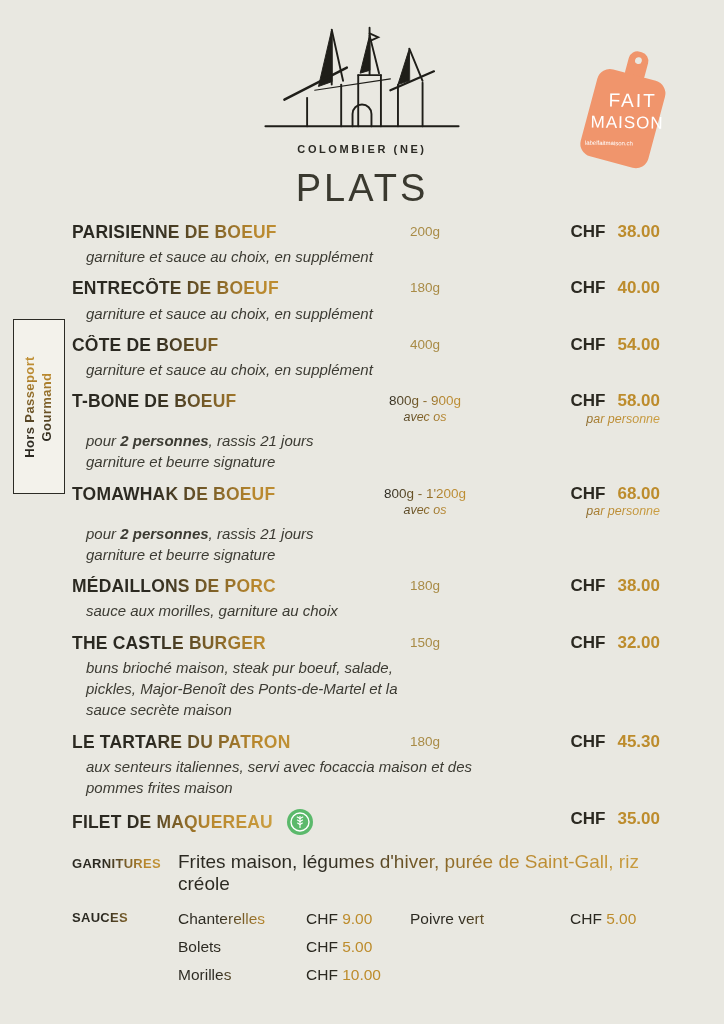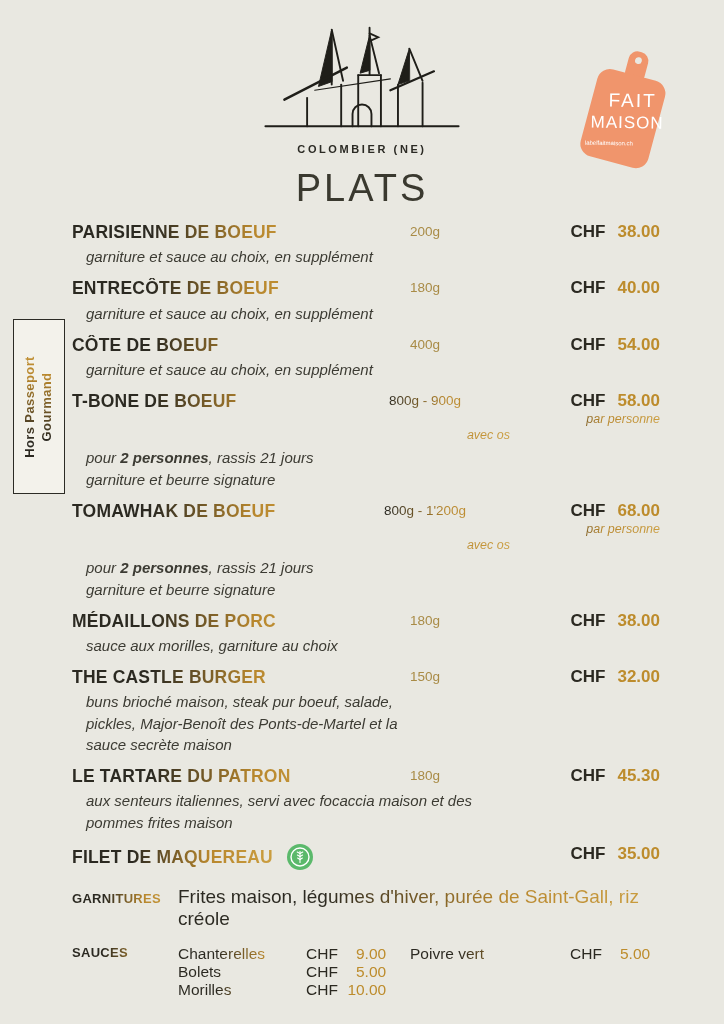--- a/index.html
+++ b/index.html
@@ -46,42 +46,42 @@
     font-size:13px;font-weight:700;letter-spacing:.4px;line-height:1.3;text-align:center;
   }
   
   .menu{padding:12px 64px 0 72px;}
   .item{margin-bottom:11px;}
   .item-head{display:grid;grid-template-columns:1fr 170px 150px;align-items:start;}
   .item-name{font-size:17.5px;font-weight:800;letter-spacing:.2px;line-height:1.15;display:flex;align-items:center;}
   .item-name .nm{display:inline-block;}
   .item-weight{text-align:center;font-size:13.5px;padding-top:2px;line-height:1.2;}
   .weight-single{color:#a98b46;}
-  .item-weight-note{font-size:12.5px;font-style:italic;margin-top:19px;text-align:right;}
+  .item-weight-note{font-size:12.5px;font-style:italic;margin-top:1px;}
   .item-price{text-align:right;font-size:17px;font-weight:800;line-height:1.15;white-space:nowrap;}
   .item-price .cur{color:#2b2921;}
   .item-price .val{color:#bd8c2c;margin-left:12px;}
   .price-note{font-size:12.5px;font-style:italic;font-weight:400;margin-top:1px;text-align:right;}
   .item-desc{font-size:15px;font-style:italic;color:#3c3b33;margin:4px 0 0 14px;line-height:1.42;max-width:440px;}
   .item-desc b{font-style:italic;}
   .w340{max-width:345px;}
   .w390{max-width:395px;}
   .w420{max-width:425px;}
   .fish-badge{margin-left:14px;flex:0 0 auto;}
   
   .extras{margin-top:16px;}
   .extras-row{display:grid;grid-template-columns:106px 1fr;align-items:baseline;margin-bottom:15px;}
   .extras-label{font-size:13px;font-weight:800;letter-spacing:.3px;}
   .garnitures-text{font-size:19px;}
   .sauces-grid{display:grid;grid-template-columns:106px 232px 1fr;}
-  .sauce-col{display:flex;flex-direction:column;gap:0;}
+  .sauce-col{display:flex;flex-direction:column;gap:10px;}
   .sauce-row{display:grid;grid-template-columns:128px auto;font-size:15.5px;}
   .sauce-row-r{display:grid;grid-template-columns:160px auto;font-size:15.5px;}
   .sauce-price .cur{color:#2b2921;}
-  .sauce-price .val{display:inline-block;min-width:44px;text-align:right;color:#bd8c2c;}
+  .sauce-price .val{display:inline-block;min-width:44px;text-align:left;color:#bd8c2c;}
 </style>
 </head>
 <body>
 
 <div class="page">
 
   <div class="badge">
     <svg width="100" height="118" viewBox="0 0 100 118">
       <rect x="40" y="2" width="20" height="32" rx="9" fill="#f0956c"></rect>
       <circle cx="50" cy="11" r="3.4" fill="#e9e8e1"></circle>

